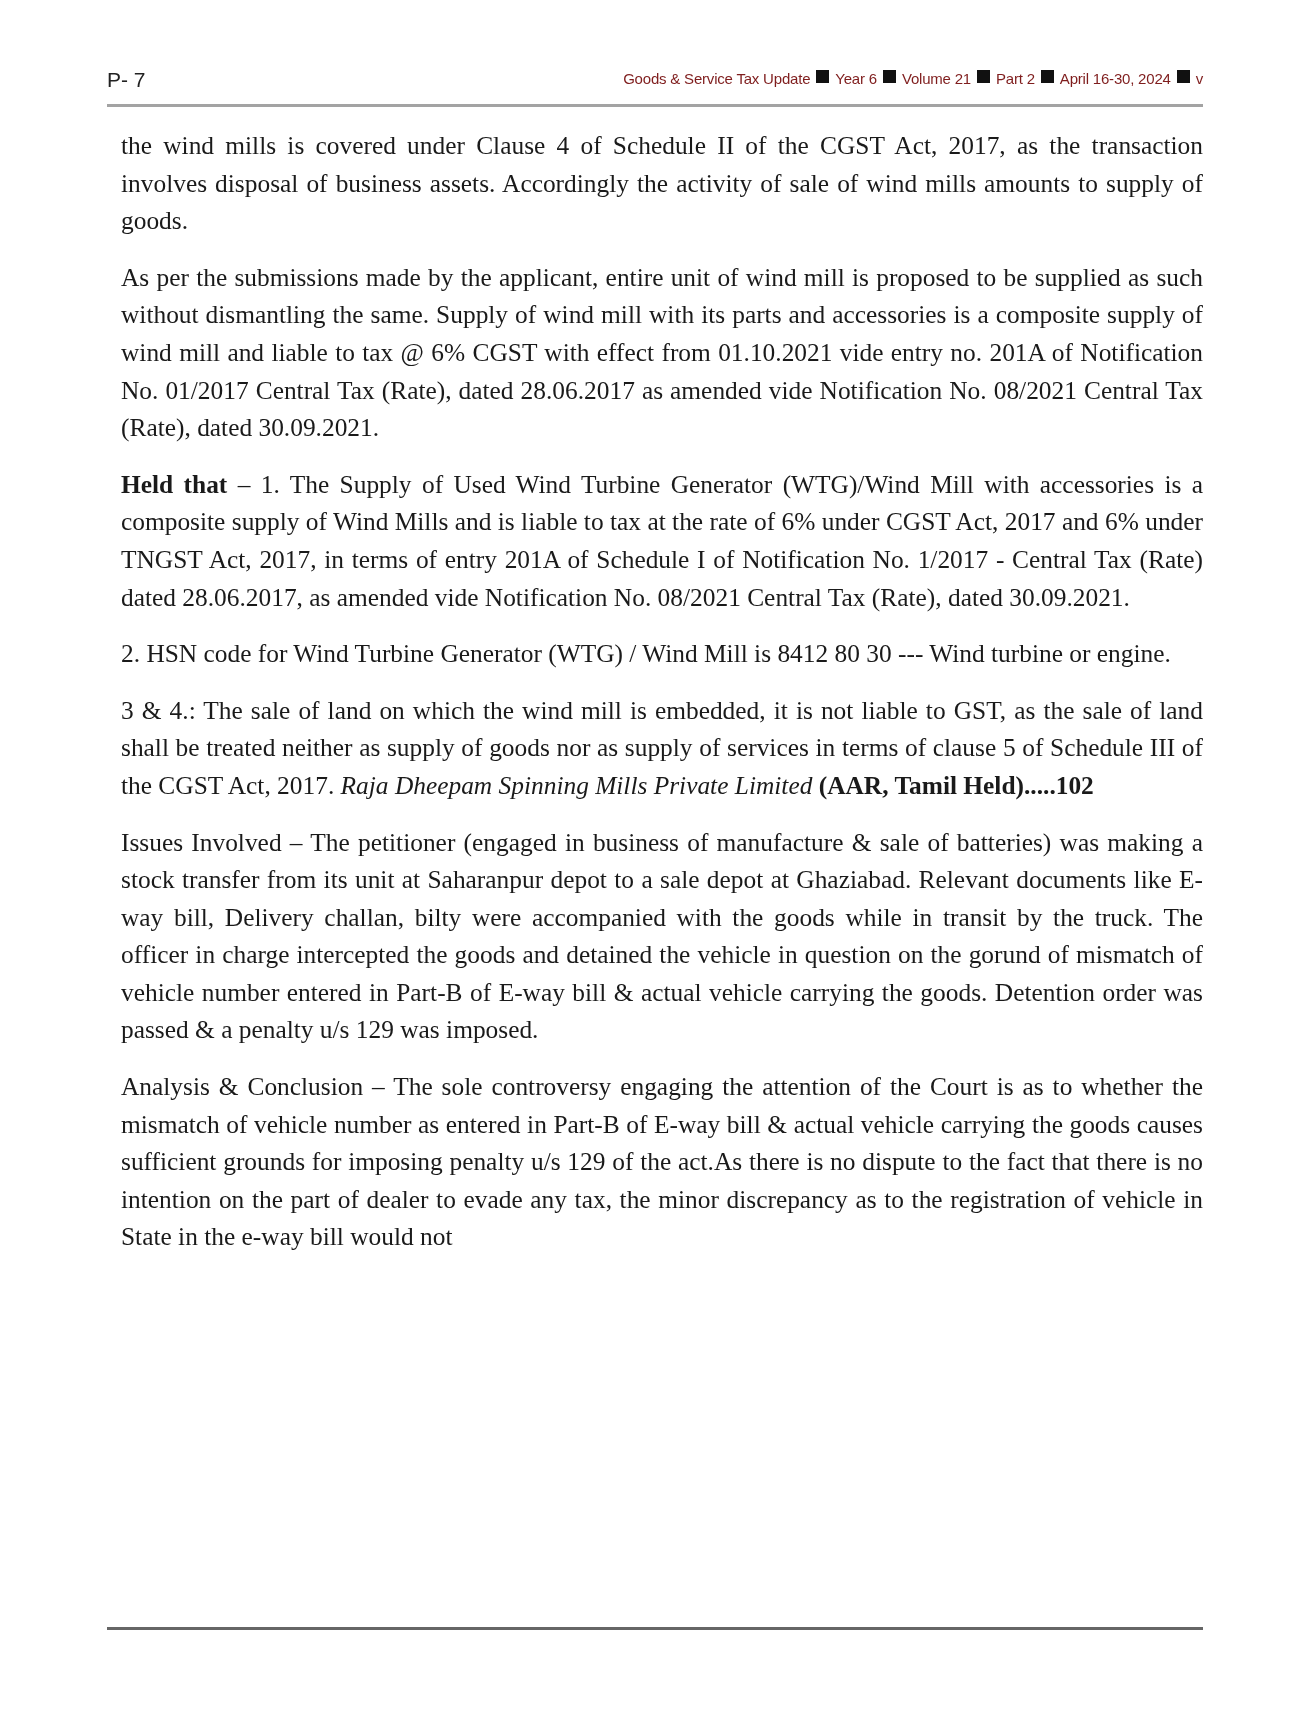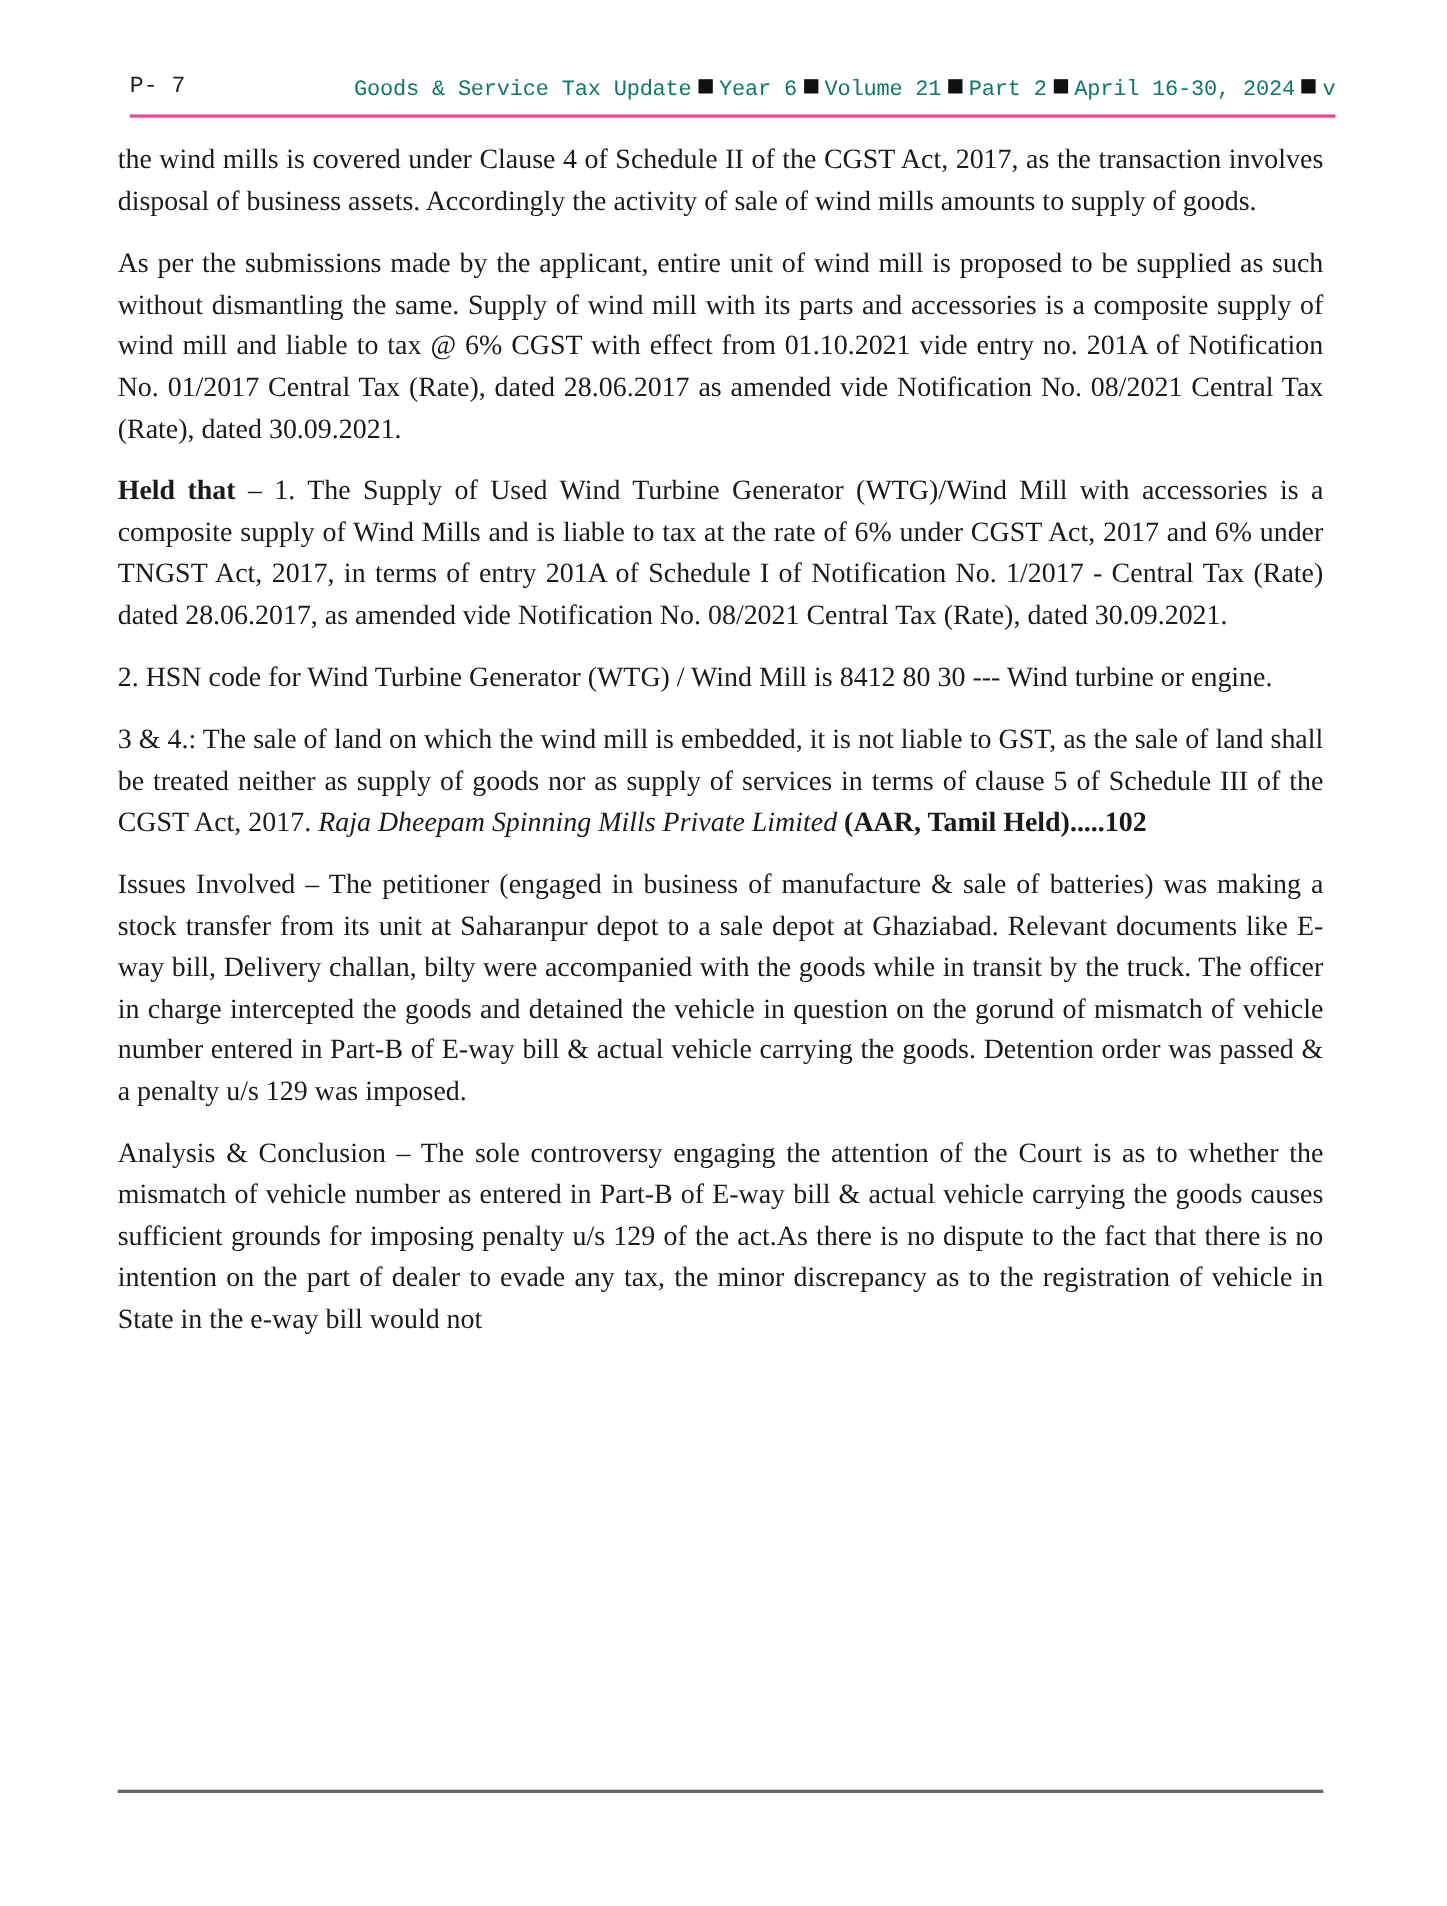--- a/index.html
+++ b/index.html
@@ -1,23 +1,23 @@
 <!DOCTYPE html>
 <html><head>
   <meta charset="utf-8">
   <style>
     html, body { margin: 0; padding: 0; background: #ffffff; }
     body { width: 1315px; height: 1733px; position: relative; overflow: hidden; color: #111; }
     .page { position: absolute; left: 107px; top: 0; width: 1096px; }
-    .header { position: absolute; left: 0; top: 68px; width: 1096px; height: 36px; border-bottom: 3px solid #ec4899; font-family: Liberation Mono, monospace; margin-left: 11px; }
+    .header { position: absolute; left: 0; top: 68px; width: 1096px; height: 36px; border-bottom: 3px solid #a3a3a3; font-family: Liberation Sans, sans-serif; }
     .page-no { position: absolute; left: 0; top: 0; font-size: 21px; color: #222; }
-    .running-head { position: absolute; right: 0; top: 2px; font-size: 20px; color: #0f766e; letter-spacing: -0.2px; white-space: nowrap; }
+    .running-head { position: absolute; right: 0; top: 2px; font-size: 15px; color: #7f1d1d; letter-spacing: -0.2px; white-space: nowrap; }
     .sep { display: inline-block; width: 13px; height: 13px; background: #111; margin: 0 6px; vertical-align: 1px; }
     .body { position: absolute; left: 0; top: 127px; width: 1096px; font-family: "Liberation Serif", serif; font-size: 25.4px; line-height: 37.6px; text-align: justify; color: #1a1a1a; }
-    .body p { margin: 0 0 19px 0; }
+    .body p { margin: 0 0 19px 14px; }
     .b { font-weight: bold; }
     .i { font-style: italic; font-family: Liberation Serif, serif; }
     .section-band { position: relative; height: 44px; margin: 14px 0 16px 0; border-bottom: 2px solid #333; }
     .band-bg { position: absolute; left: 0; top: 0; width: 360px; height: 44px; background: #e6e6e6; clip-path: polygon(0 0, 320px 0, 360px 44px, 0 44px); }
     .band-arrow { position: absolute; left: 0; top: 5px; width: 0; height: 0; border-top: 17px solid transparent; border-bottom: 17px solid transparent; border-left: 20px solid #111; }
     .band-title { position: absolute; left: 37px; top: 4px; font-family: "Liberation Serif", serif; font-weight: bold; font-size: 24px; color: #111; }
     .footer-rule { position: absolute; left: 0; top: 1627px; width: 1096px; height: 3px; background: #666; }
   </style>
 </head>
 <body>

